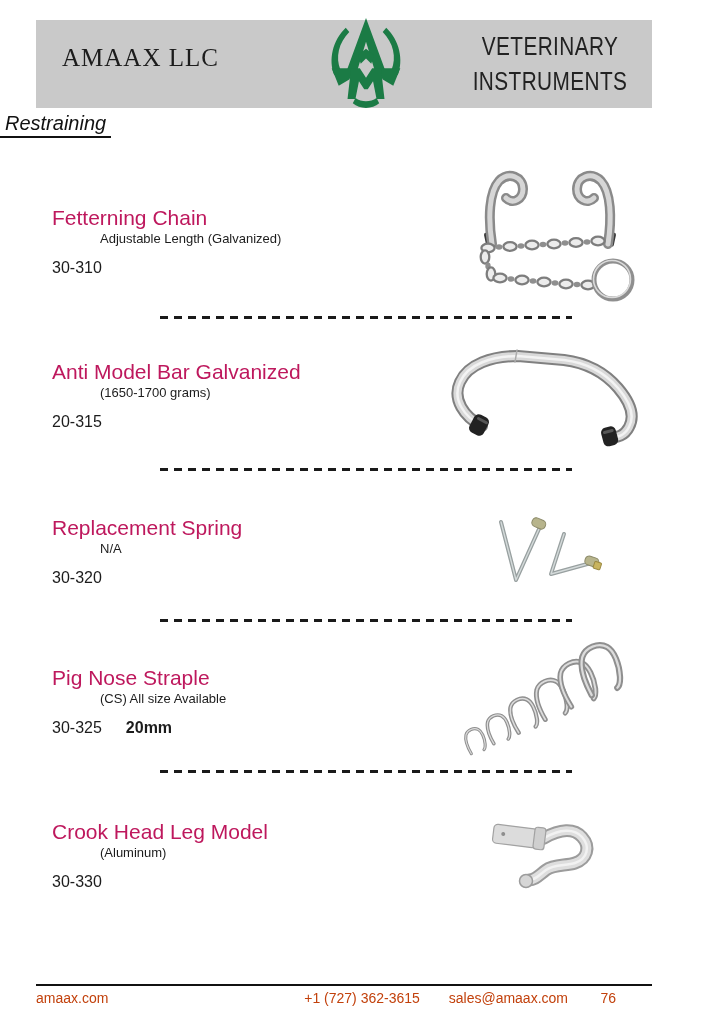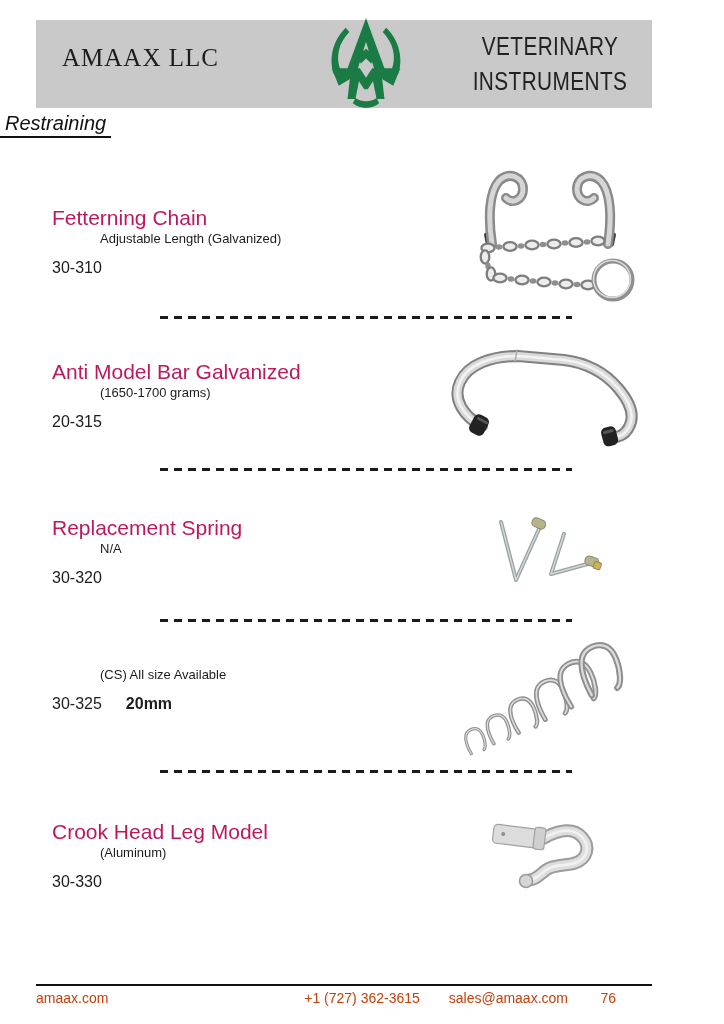--- a/index.html
+++ b/index.html
@@ -169,20 +169,21 @@
         <path d="M101,38 L88,78 L128,67" stroke="#d4dada" stroke-width="1.4"></path>
       </g>
       <rect x="69" y="23" width="14" height="9" rx="4" fill="#b7b48c" stroke="#8b8968" stroke-width="1" transform="rotate(24 76 27)"></rect>
       <rect x="122" y="61" width="14" height="9" rx="4" fill="#b7b48c" stroke="#8b8968" stroke-width="1" transform="rotate(18 129 65)"></rect>
       <rect x="131" y="66" width="7" height="7" rx="1" fill="#c9b45e" stroke="#9a8840" stroke-width="1" transform="rotate(18 134 69)"></rect>
     </svg>
   </figure>
   <div class="divider" style="top:619px"></div>
 
   <section class="product" style="top:666px">
+    <h2 class="p-title">Pig Nose Straple</h2>
     <div class="p-desc">(CS) All size Available</div>
     <div class="p-code-row">
       <span>30-325</span><span class="p-size">20mm</span>
     </div>
   </section>
   <figure class="figure" style="left:450px;top:640px;width:220px;height:130px">
     <svg viewBox="0 0 220 130">
       <defs>
         <path id="staple" d="M-11,17 C-13,8 -14,-4 -10,-11 C-6,-17 4,-18 9,-13 C13,-9 14,1 12,10 C11,14 10,16 8,17" fill="none" stroke-linecap="round"></path>
       </defs>

